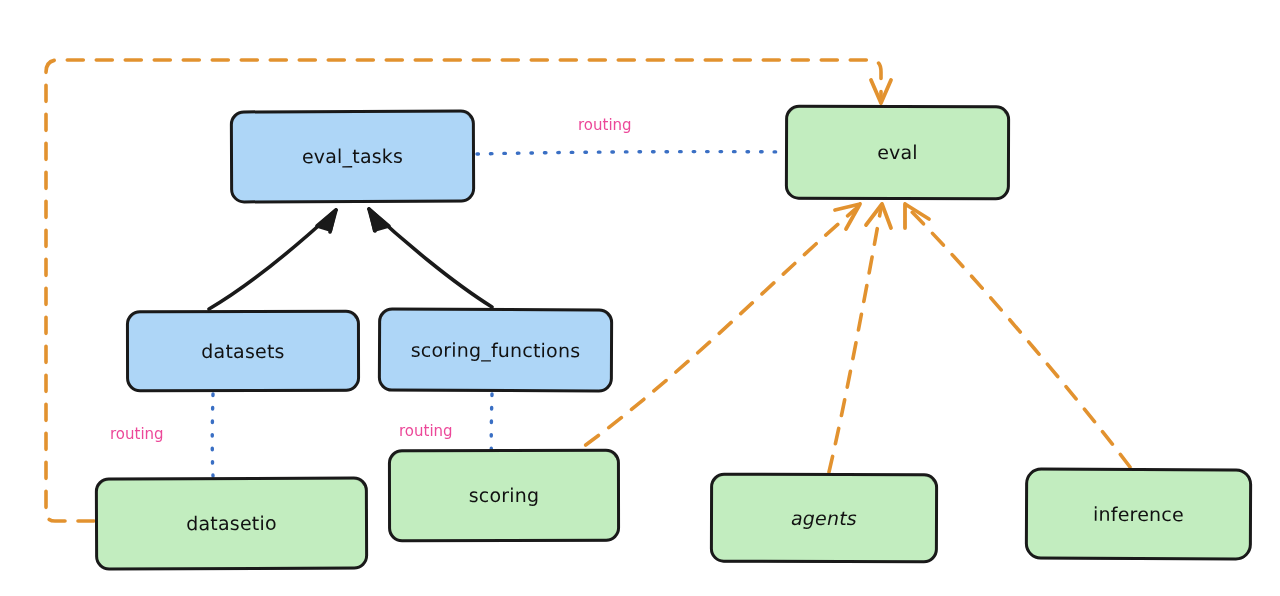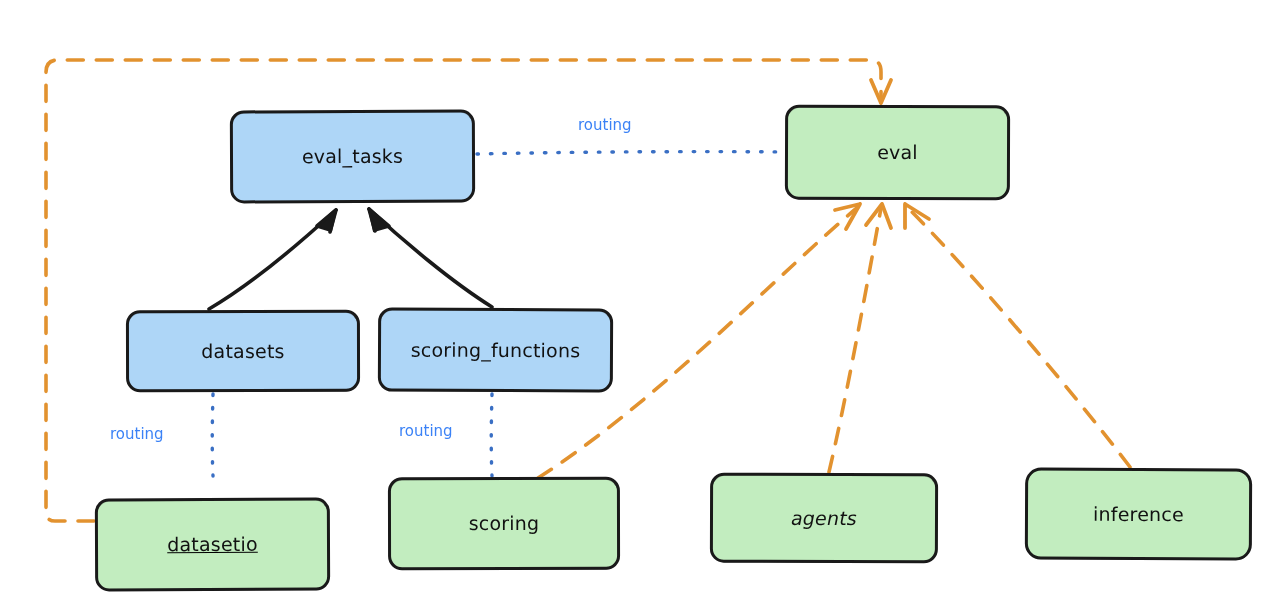--- a/index.html
+++ b/index.html
@@ -64,21 +64,21 @@
     border: 1.5px solid rgba(26,26,26,0.55);
     border-top-color: rgba(26,26,26,0.18);
     border-left-color: rgba(26,26,26,0.25);
     pointer-events: none;
   }
 
   .edge-label {
     position: absolute;
     font-family: "DejaVu Sans", sans-serif;
     font-size: 15px;
-    color: #3b82f6;
+    color: #ec4899;
     white-space: nowrap;
     user-select: none;
   }
 </style>
 </head>
 <body>
 
 <div id="diagram-root">
 
   <svg id="edge-layer" viewBox="0 0 1280 596" width="1280" height="596" xmlns="http://www.w3.org/2000/svg">
@@ -139,25 +139,25 @@
   </div>
 
   <div class="node blue w3" style="left:98px; top:310px; width:234px; height:82px;margin-left:28px;">
     <span class="node-label">datasets</span>
   </div>
 
   <div class="node blue w4" style="left:378px; top:308px; width:235px; height:84px;">
     <span class="node-label">scoring_functions</span>
   </div>
 
-  <div class="node green w1" style="left:95px; top:498px; width:235px; height:93px;text-decoration:underline;">
+  <div class="node green w1" style="left:95px; top:477px; width:273px; height:93px;">
     <span class="node-label">datasetio</span>
   </div>
 
-  <div class="node green w3" style="left:388px; top:477px; width:232px; height:93px;">
+  <div class="node green w3" style="left:388px; top:449px; width:232px; height:93px;">
     <span class="node-label">scoring</span>
   </div>
 
   <div class="node green w2" style="left:710px; top:473px; width:228px; height:90px;font-style:italic;">
     <span class="node-label">agents</span>
   </div>
 
   <div class="node green w4" style="left:1025px; top:468px; width:227px; height:92px;border-radius:16px;">
     <span class="node-label">inference</span>
   </div>

